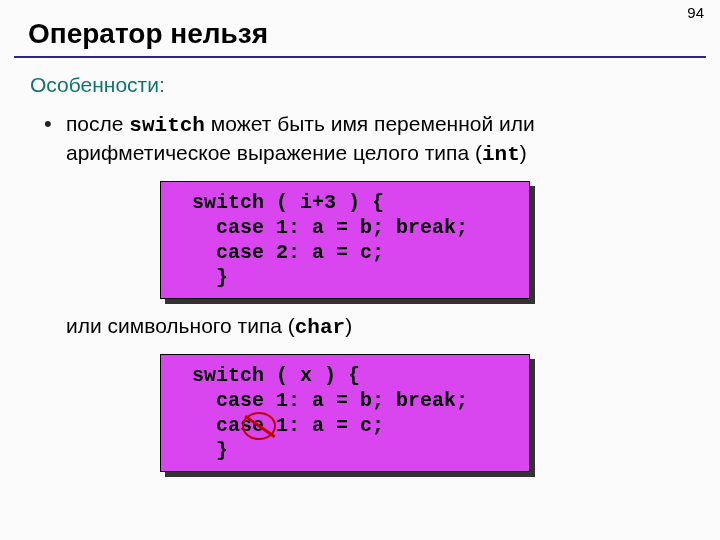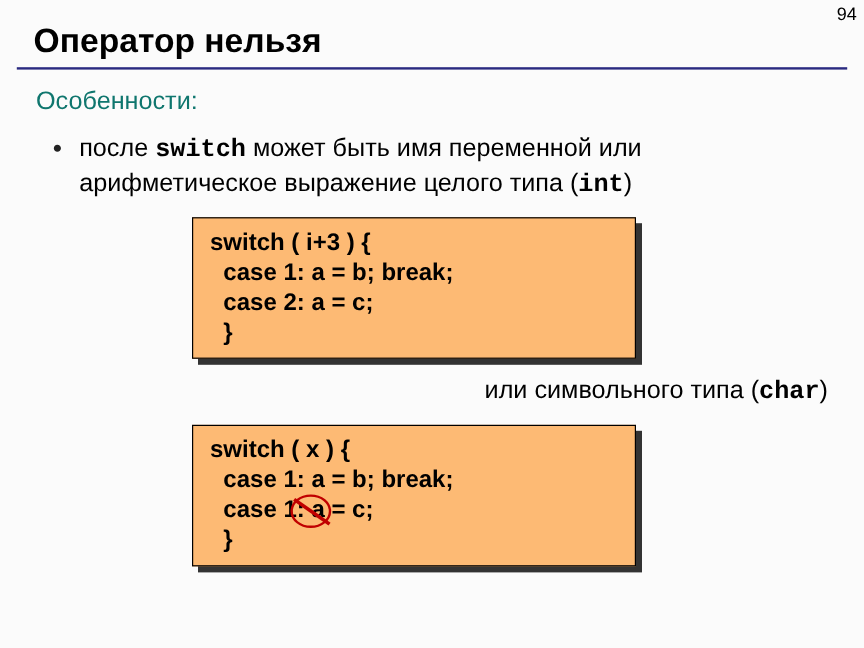--- a/index.html
+++ b/index.html
@@ -9,21 +9,21 @@
     height: 540px;
     background: #fbfbfb;
     font-family: Arial, Helvetica, sans-serif;
     color: #000;
     position: relative;
     overflow: hidden;
   }
   .page-num {
     position: absolute;
     top: 4px;
-    right: 6px;
+    right: 16px;
     font-size: 15px;
   }
   .title {
     font-weight: bold;
     font-size: 28px;
     margin: 18px 0 6px 28px;
   }
   .hr {
     border: none;
     border-top: 2px solid #2a2a80;
@@ -66,24 +66,24 @@
     width: 370px;
     position: relative;
   }
   .code-shadow {
     position: absolute;
     top: 5px; left: 5px; right: -5px; bottom: -5px;
     background: #333;
   }
   .code-box {
     position: relative;
-    background: #fdba74;
+    background: #d946ef;
     border: 1.5px solid #000;
-    padding: 8px 14px 8px 14px;
-    font-family: Liberation Sans, sans-serif;
+    padding: 8px 14px 8px 31px;
+    font-family: Liberation Mono, monospace;
     font-weight: bold;
     font-size: 20px;
     line-height: 1.25;
     white-space: pre;
   }
   .strike-oval {
     position: absolute;
     border: 2.5px solid #c00000;
     border-radius: 50%;
     width: 34px;
@@ -93,21 +93,20 @@
   .strike-line {
     position: absolute;
     width: 36px;
     height: 2.5px;
     background: #c00000;
     transform-origin: center;
     pointer-events: none;
   }
   .continuation {
     margin-left: 36px;
-    text-align: right;
   }
 </style>
 </head>
 <body>
 
 <div class="page-num">94</div>
 
 <div class="title">Оператор нельзя</div>
 <hr class="hr">
 

